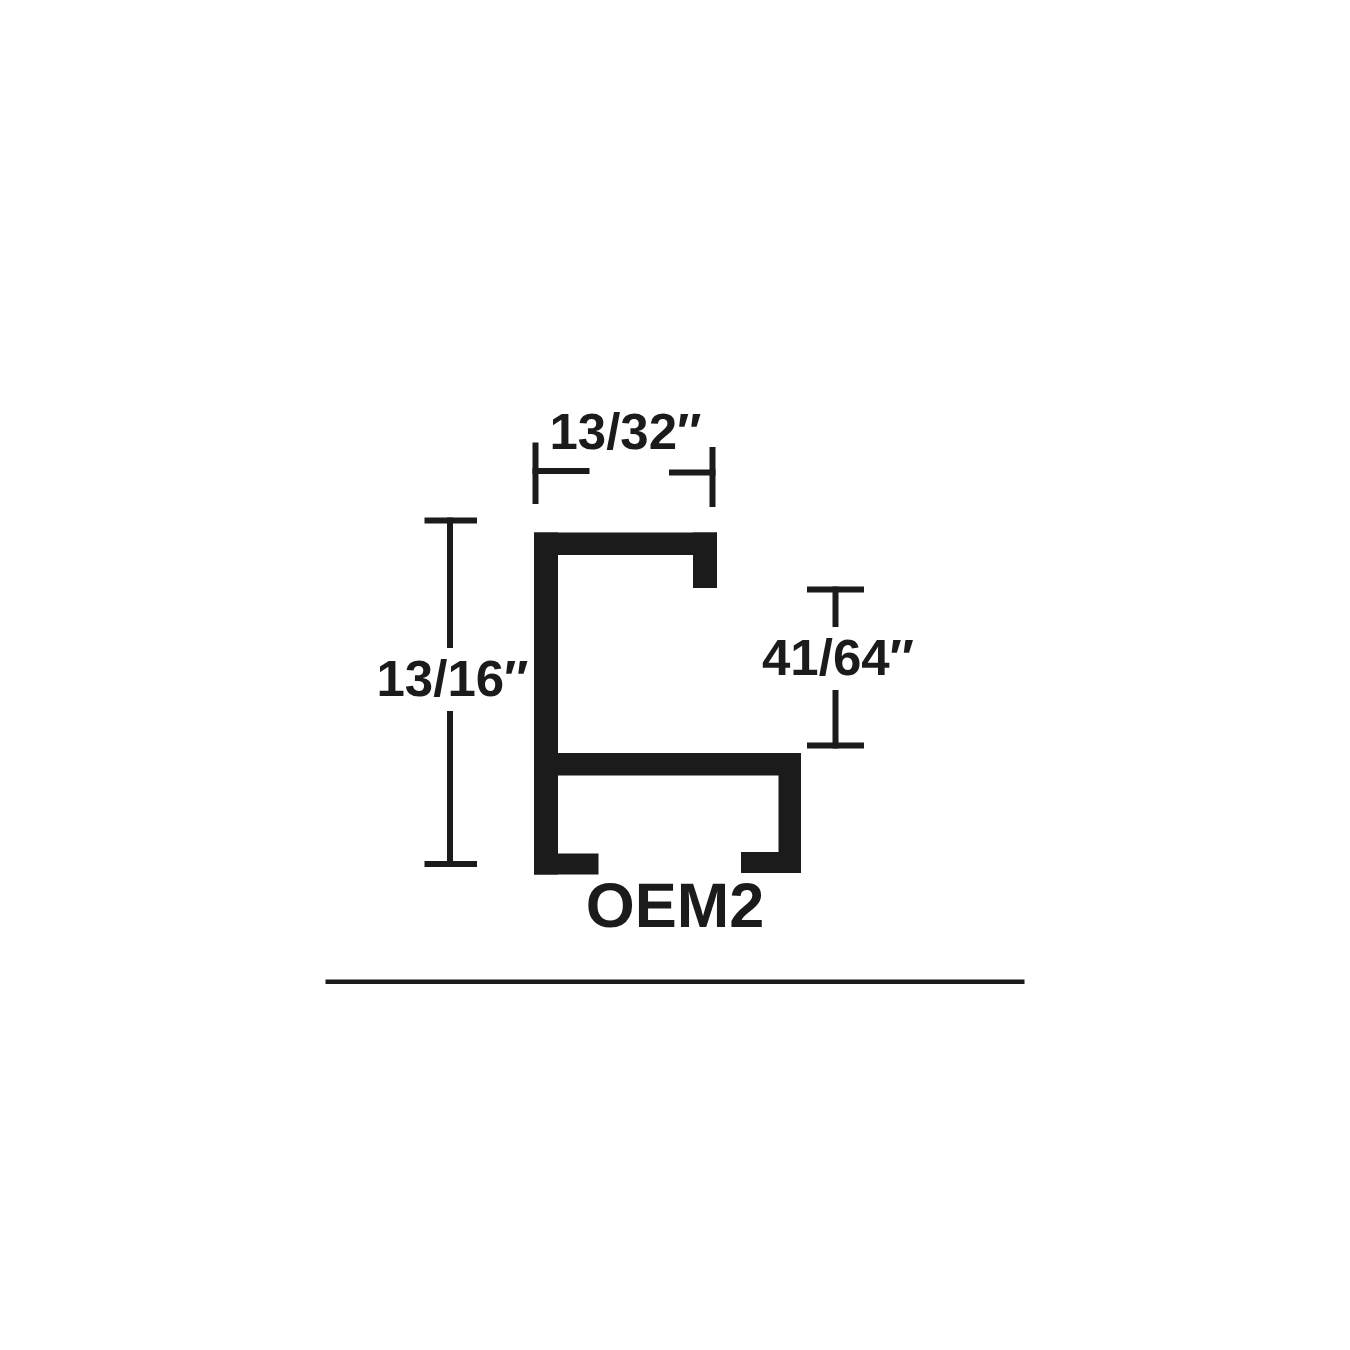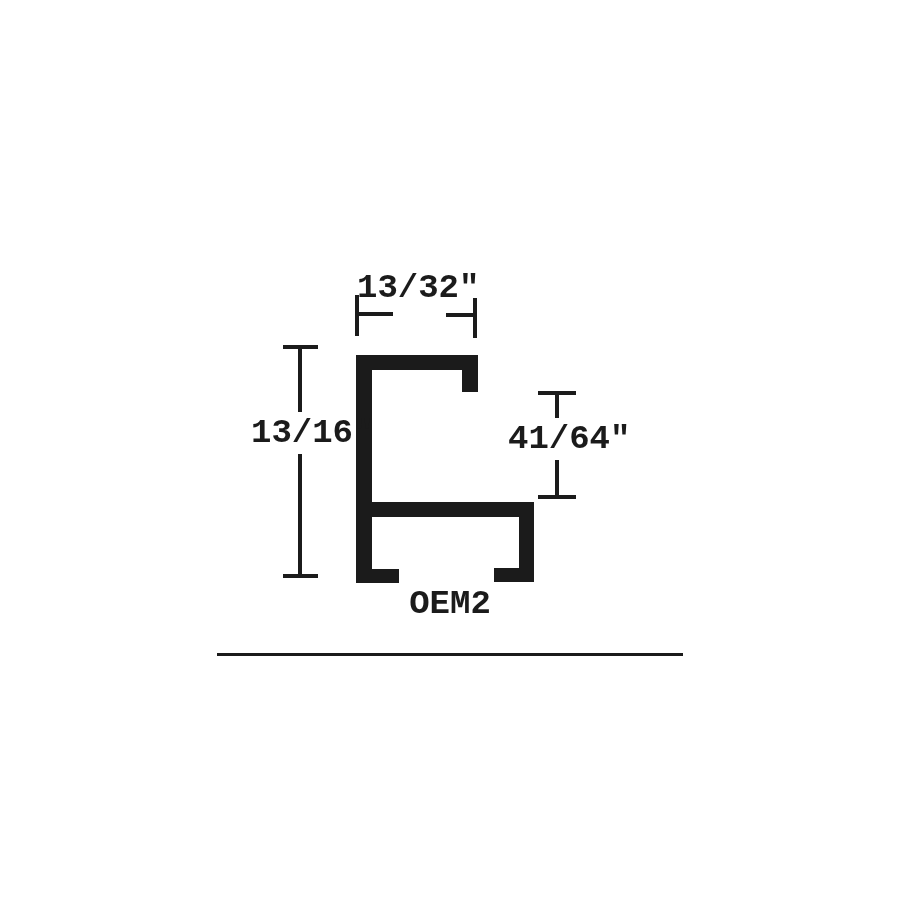--- a/index.html
+++ b/index.html
@@ -6,21 +6,21 @@
     --ink: #1b1b1b;
     --bg: #ffffff;
   }
   * { margin: 0; padding: 0; box-sizing: border-box; }
   html, body { background: var(--bg); }
   .canvas {
     position: relative;
     width: 900px;
     height: 900px;
     background: var(--bg);
-    font-family: Liberation Mono, monospace;
+    font-family: Liberation Sans, sans-serif;
     color: var(--ink);
     overflow: hidden;
   }
   
   .bar {
     position: absolute;
     background: var(--ink);
   }
   
   .dline {
@@ -37,21 +37,21 @@
     white-space: nowrap;
     letter-spacing: 0px;
     color: var(--ink);
   }
   .dim-label.on-line {
     background: var(--bg);
     padding: 3px 0;
   }
   .part-label {
     position: absolute;
-    font-size: 34px;
+    font-size: 42px;
     font-weight: 600;
     line-height: 44px;
     text-align: center;
     white-space: nowrap;
     color: var(--ink);
   }
   .rule {
     position: absolute;
     background: var(--ink);
   }
@@ -76,21 +76,21 @@
     <div class="dline" style="left:355px; top:295px; width:4px;  height:41px;"></div>
     <div class="dline" style="left:473px; top:298px; width:4px;  height:40px;"></div>
     <div class="dline" style="left:355px; top:312px; width:38px; height:4px;"></div>
     <div class="dline" style="left:446px; top:313px; width:31px; height:4px;"></div>
   </div>
 
   <div>
     <div class="dline" style="left:298px; top:345px; width:4px;  height:233px;"></div>
     <div class="dline" style="left:283px; top:345px; width:35px; height:4px;"></div>
     <div class="dline" style="left:283px; top:574px; width:35px; height:4px;"></div>
-    <div class="dim-label on-line" style="left:251px; top:412px; width:100px;">13/16″</div>
+    <div class="dim-label on-line" style="left:251px; top:432px; width:100px;">13/16″</div>
   </div>
 
   <div>
     <div class="dline" style="left:555px; top:391px; width:4px;  height:108px;"></div>
     <div class="dline" style="left:538px; top:391px; width:38px; height:4px;"></div>
     <div class="dline" style="left:538px; top:495px; width:38px; height:4px;"></div>
     <div class="dim-label on-line" style="left:508px; top:418px; width:100px;">41/64″</div>
   </div>
 
   <div class="part-label" style="left:370px; top:582px; width:160px;">OEM2</div>

